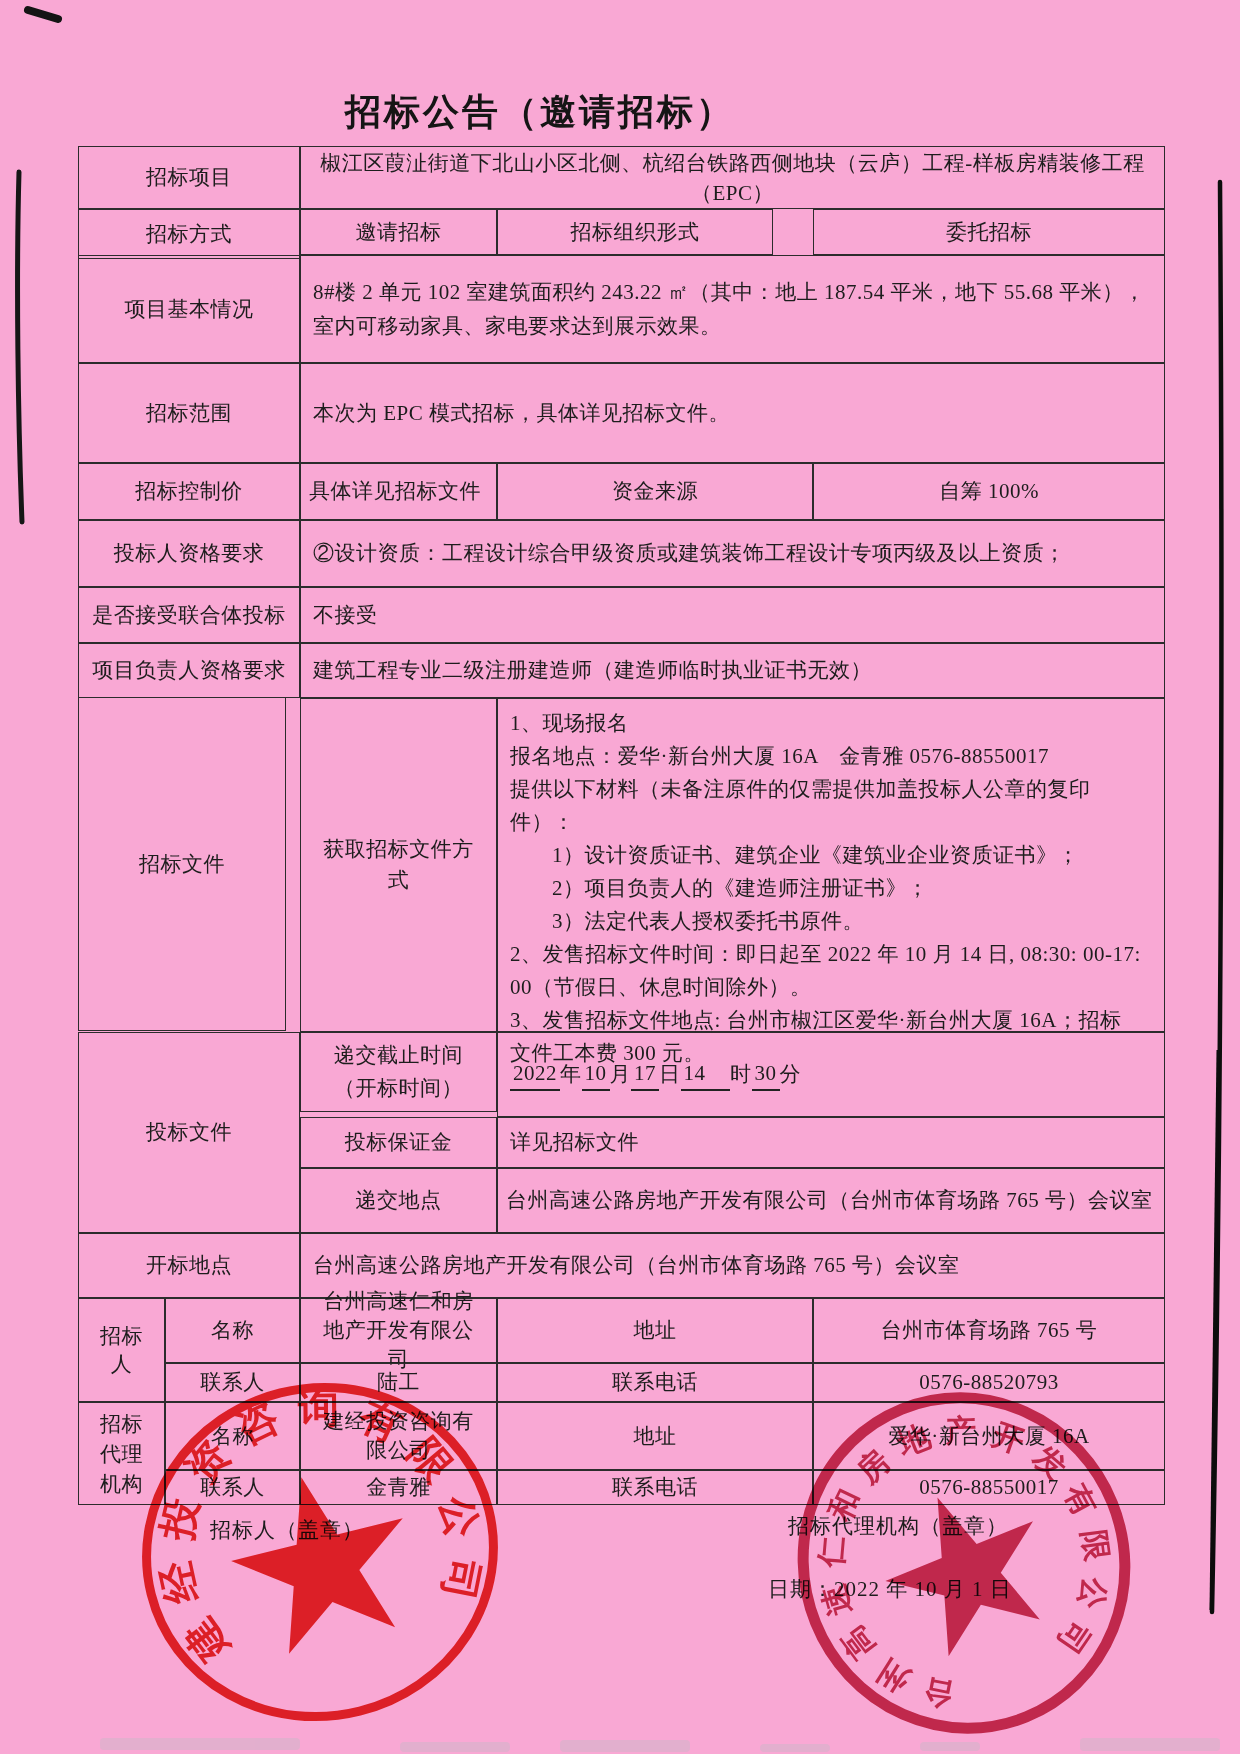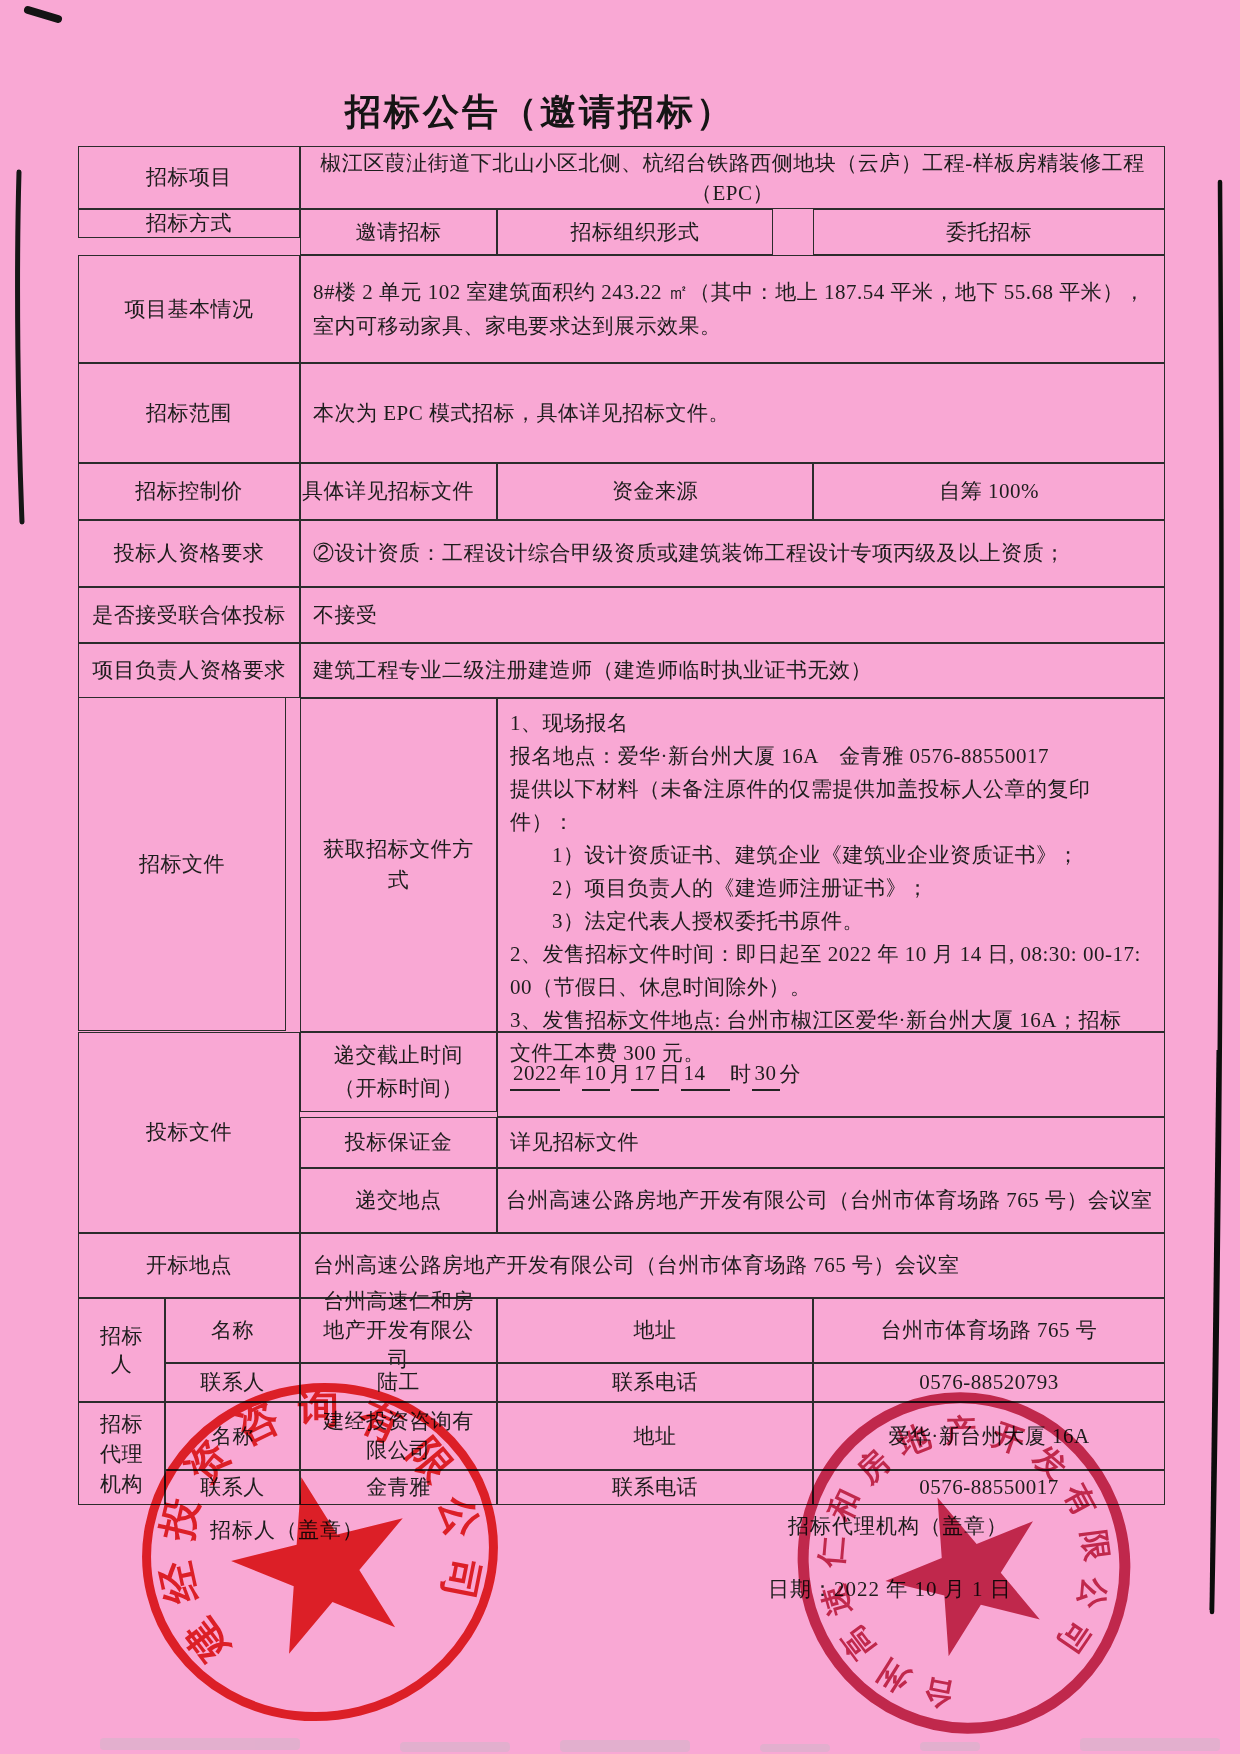--- a/index.html
+++ b/index.html
@@ -27,33 +27,33 @@
 
 <div id="page">
 
   <div id="doc-title">招标公告（邀请招标）</div>
 
   <div id="table">
 
     <div class="cell lab" style="left:0;top:0;width:222px;height:63px">招标项目</div>
     <div class="cell val center" style="left:222px;top:0;width:865px;height:63px;line-height:30px">椒江区葭沚街道下北山小区北侧、杭绍台铁路西侧地块（云庐）工程-样板房精装修工程（EPC）</div>
 
-    <div class="cell lab" style="left:0;top:63px;width:222px;height:29px">招标方式</div>
+    <div class="cell lab" style="left:0;top:63px;width:222px;height:50px">招标方式</div>
     <div class="cell center" style="left:222px;top:63px;width:197px;height:46px">邀请招标</div>
     <div class="cell lab" style="left:419px;top:63px;width:276px;height:46px">招标组织形式</div>
     <div class="cell center" style="left:735px;top:63px;width:352px;height:46px">委托招标</div>
 
     <div class="cell lab" style="left:0;top:109px;width:222px;height:108px">项目基本情况</div>
     <div class="cell val" style="left:222px;top:109px;width:865px;height:108px;line-height:34px;align-items:center">8#楼 2 单元 102 室建筑面积约 243.22 ㎡（其中：地上 187.54 平米，地下 55.68 平米），室内可移动家具、家电要求达到展示效果。</div>
 
     <div class="cell lab" style="left:0;top:217px;width:222px;height:100px">招标范围</div>
     <div class="cell val" style="left:222px;top:217px;width:865px;height:100px">本次为 EPC 模式招标，具体详见招标文件。</div>
 
     <div class="cell lab" style="left:0;top:317px;width:222px;height:57px">招标控制价</div>
-    <div class="cell val" style="left:222px;top:317px;width:197px;height:57px;padding:2px 1px">具体详见招标文件</div>
+    <div class="cell val" style="left:222px;top:317px;width:197px;height:57px;padding:2px 8px">具体详见招标文件</div>
     <div class="cell lab" style="left:419px;top:317px;width:316px;height:57px">资金来源</div>
     <div class="cell center" style="left:735px;top:317px;width:352px;height:57px">自筹 100%</div>
 
     <div class="cell lab" style="left:0;top:374px;width:222px;height:67px">投标人资格要求</div>
     <div class="cell blk" style="left:222px;top:374px;width:865px;height:67px">
         <div class="line">②设计资质：工程设计综合甲级资质或建筑装饰工程设计专项丙级及以上资质；</div>
       </div>
 
     <div class="cell lab" style="left:0;top:441px;width:222px;height:56px;padding:2px 2px">是否接受联合体投标</div>
     <div class="cell val" style="left:222px;top:441px;width:865px;height:56px">不接受</div>

